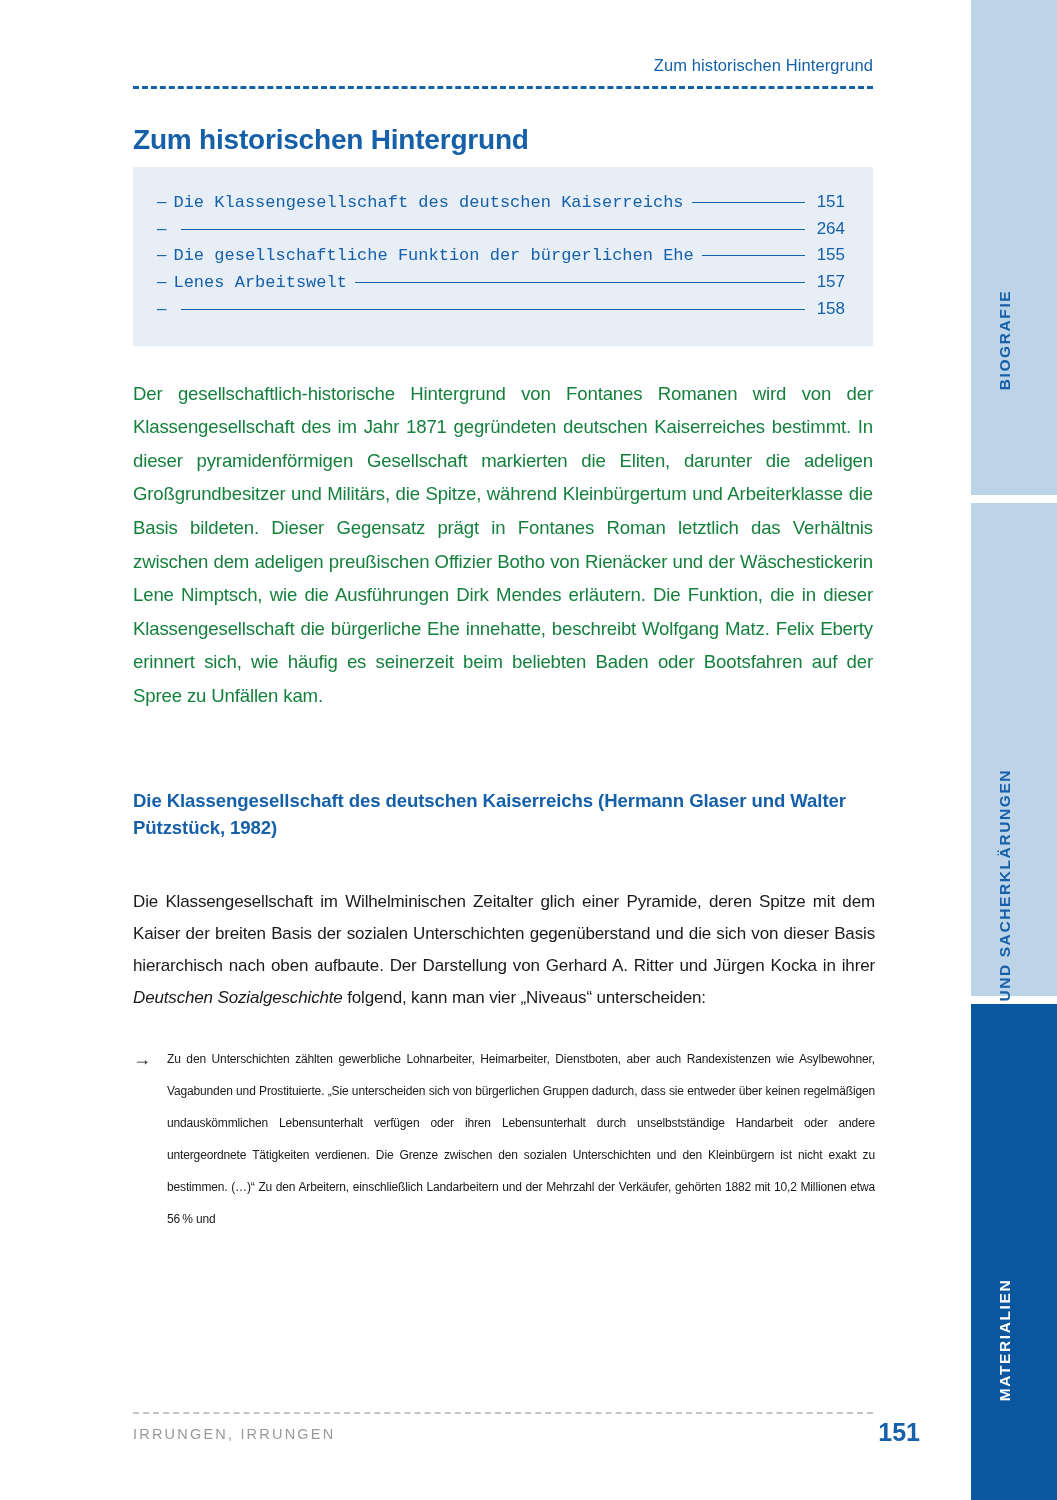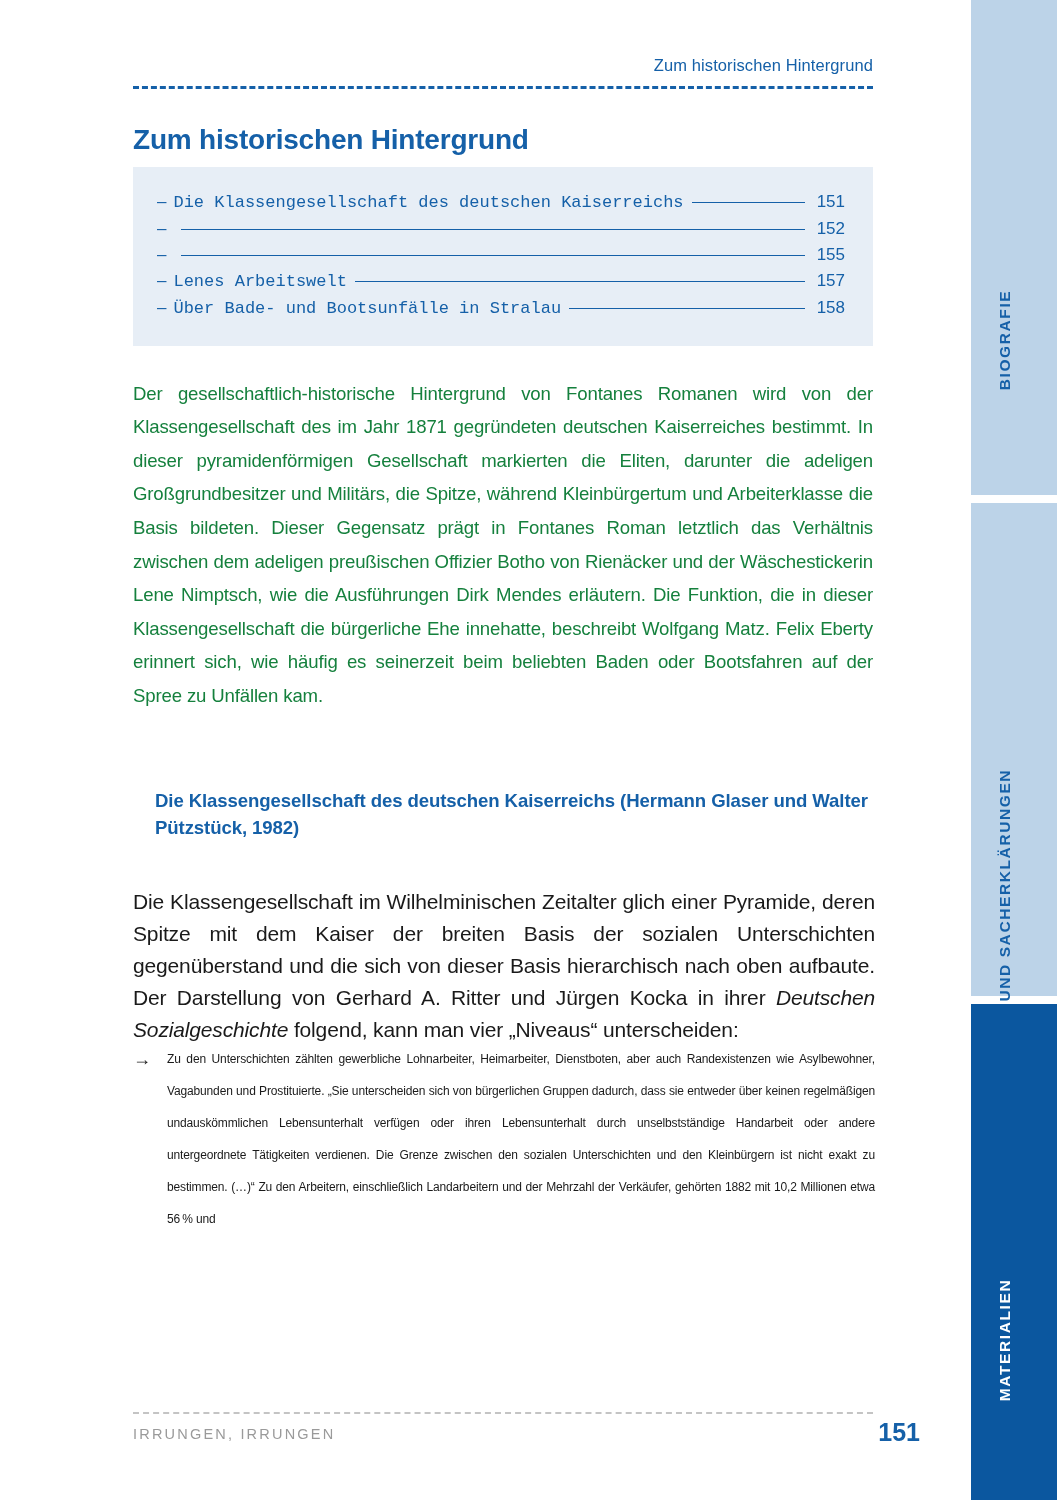--- a/index.html
+++ b/index.html
@@ -116,30 +116,29 @@
   #sub-heading {
     position: absolute;
     left: 133px;
     top: 772px;
     width: 742px;
     color: #1560a8;
     font-size: 18.6px;
     font-weight: bold;
     line-height: 27px;
     letter-spacing: -0.1px;
-    margin-left: 22px;
   }
 
   
   #body-para {
     position: absolute;
     left: 133px;
     top: 838px;
     width: 742px;
-    font-size: 21px;
+    font-size: 17px;
     line-height: 32px;
     color: #1a1a1a;
     text-align: justify;
     letter-spacing: -0.15px;
     margin-top: 48px;
   }
   #body-para i { font-style: italic; }
 
   
   #bullet-block {
@@ -244,36 +243,36 @@
   <div id="toc-box">
     <div class="toc-row">
       <span class="toc-dash">–</span>
       <span class="toc-label">Die Klassengesellschaft des deutschen Kaiserreichs</span>
       <span class="toc-leader"></span>
       <span class="toc-page">151</span>
     </div>
     <div class="toc-row">
       <span class="toc-dash">–</span>
       <span class="toc-leader"></span>
-      <span class="toc-page">152</span>
-    </div>
-    <div class="toc-row">
-      <span class="toc-dash">–</span>
+      <span class="toc-page">264</span>
+    </div>
+    <div class="toc-row">
+      <span class="toc-dash">–</span>
+      <span class="toc-label">Die gesellschaftliche Funktion der bürgerlichen Ehe</span>
       <span class="toc-leader"></span>
       <span class="toc-page">155</span>
     </div>
     <div class="toc-row">
       <span class="toc-dash">–</span>
       <span class="toc-label">Lenes Arbeitswelt</span>
       <span class="toc-leader"></span>
       <span class="toc-page">157</span>
     </div>
     <div class="toc-row">
       <span class="toc-dash">–</span>
-      <span class="toc-label">Über Bade- und Bootsunfälle in Stralau</span>
       <span class="toc-leader"></span>
       <span class="toc-page">158</span>
     </div>
   </div>
 
   <p id="intro-para">Der gesellschaftlich-historische Hintergrund von Fontanes Romanen wird von der Klassengesellschaft des im Jahr 1871 gegründeten deutschen Kaiserreiches bestimmt. In dieser pyramidenförmigen Gesellschaft markierten die Eliten, darunter die adeligen Großgrundbesitzer und Militärs, die Spitze, während Kleinbürgertum und Arbeiterklasse die Basis bildeten. Dieser Gegensatz prägt in Fontanes Roman letztlich das Verhältnis zwischen dem adeligen preußischen Offizier Botho von Rienäcker und der Wäschestickerin Lene Nimptsch, wie die Ausführungen Dirk Mendes erläutern. Die Funktion, die in dieser Klassengesellschaft die bürgerliche Ehe innehatte, beschreibt Wolfgang Matz. Felix Eberty erinnert sich, wie häufig es seinerzeit beim beliebten Baden oder Bootsfahren auf der Spree zu Unfällen kam.</p>
 
   <h2 id="sub-heading">Die Klassengesellschaft des deutschen Kaiserreichs (Hermann Glaser und Walter Pützstück, 1982)</h2>
 
   <p id="body-para"><span>Die Klassengesellschaft im Wilhelminischen Zeitalter glich einer Pyramide, deren Spitze mit dem Kaiser der breiten Basis der sozialen Unterschichten gegenüberstand und die sich von dieser Basis hierarchisch nach oben aufbaute. Der Darstellung von Gerhard A. Ritter und Jürgen Kocka in ihrer </span><i>Deutschen Sozialgeschichte</i><span> folgend, kann man vier „Niveaus“ unterscheiden:</span></p>

